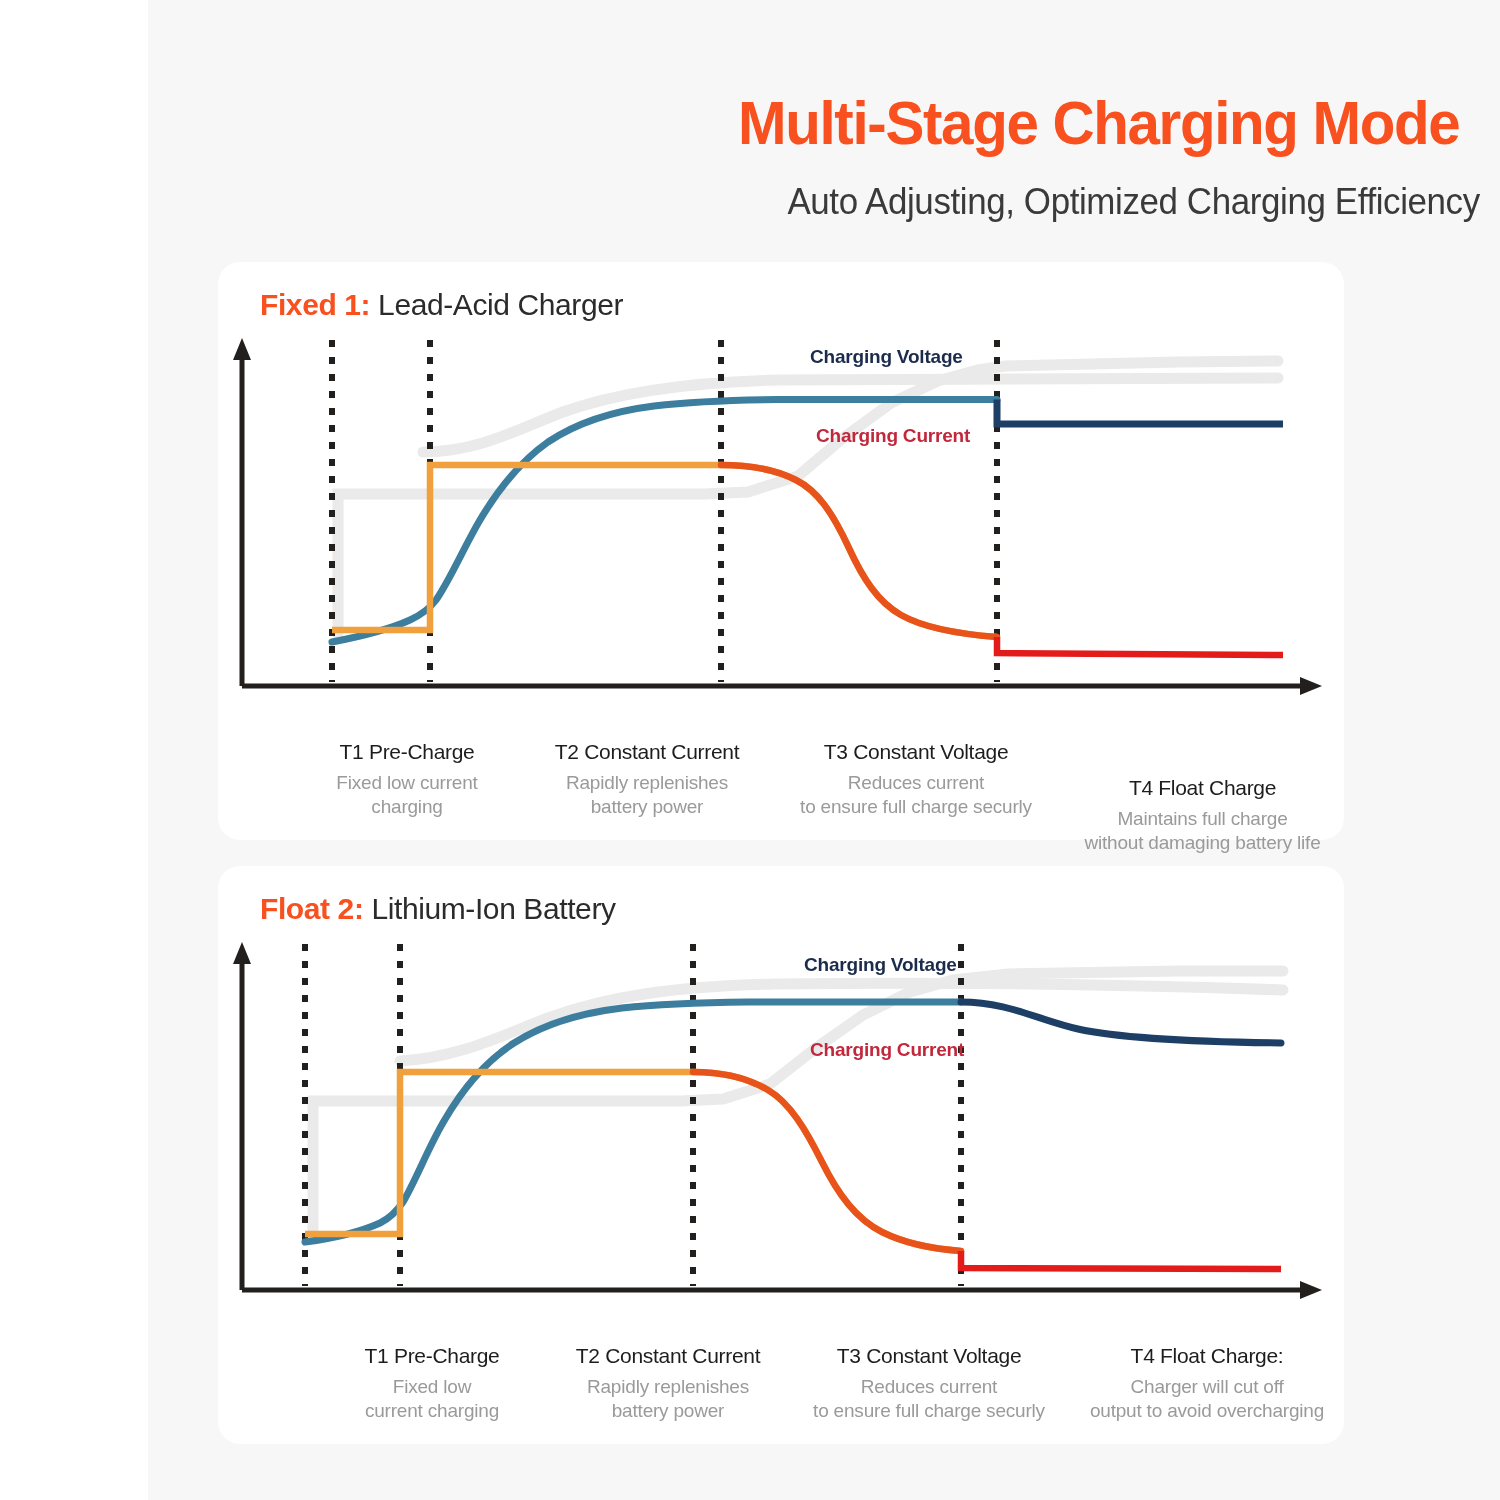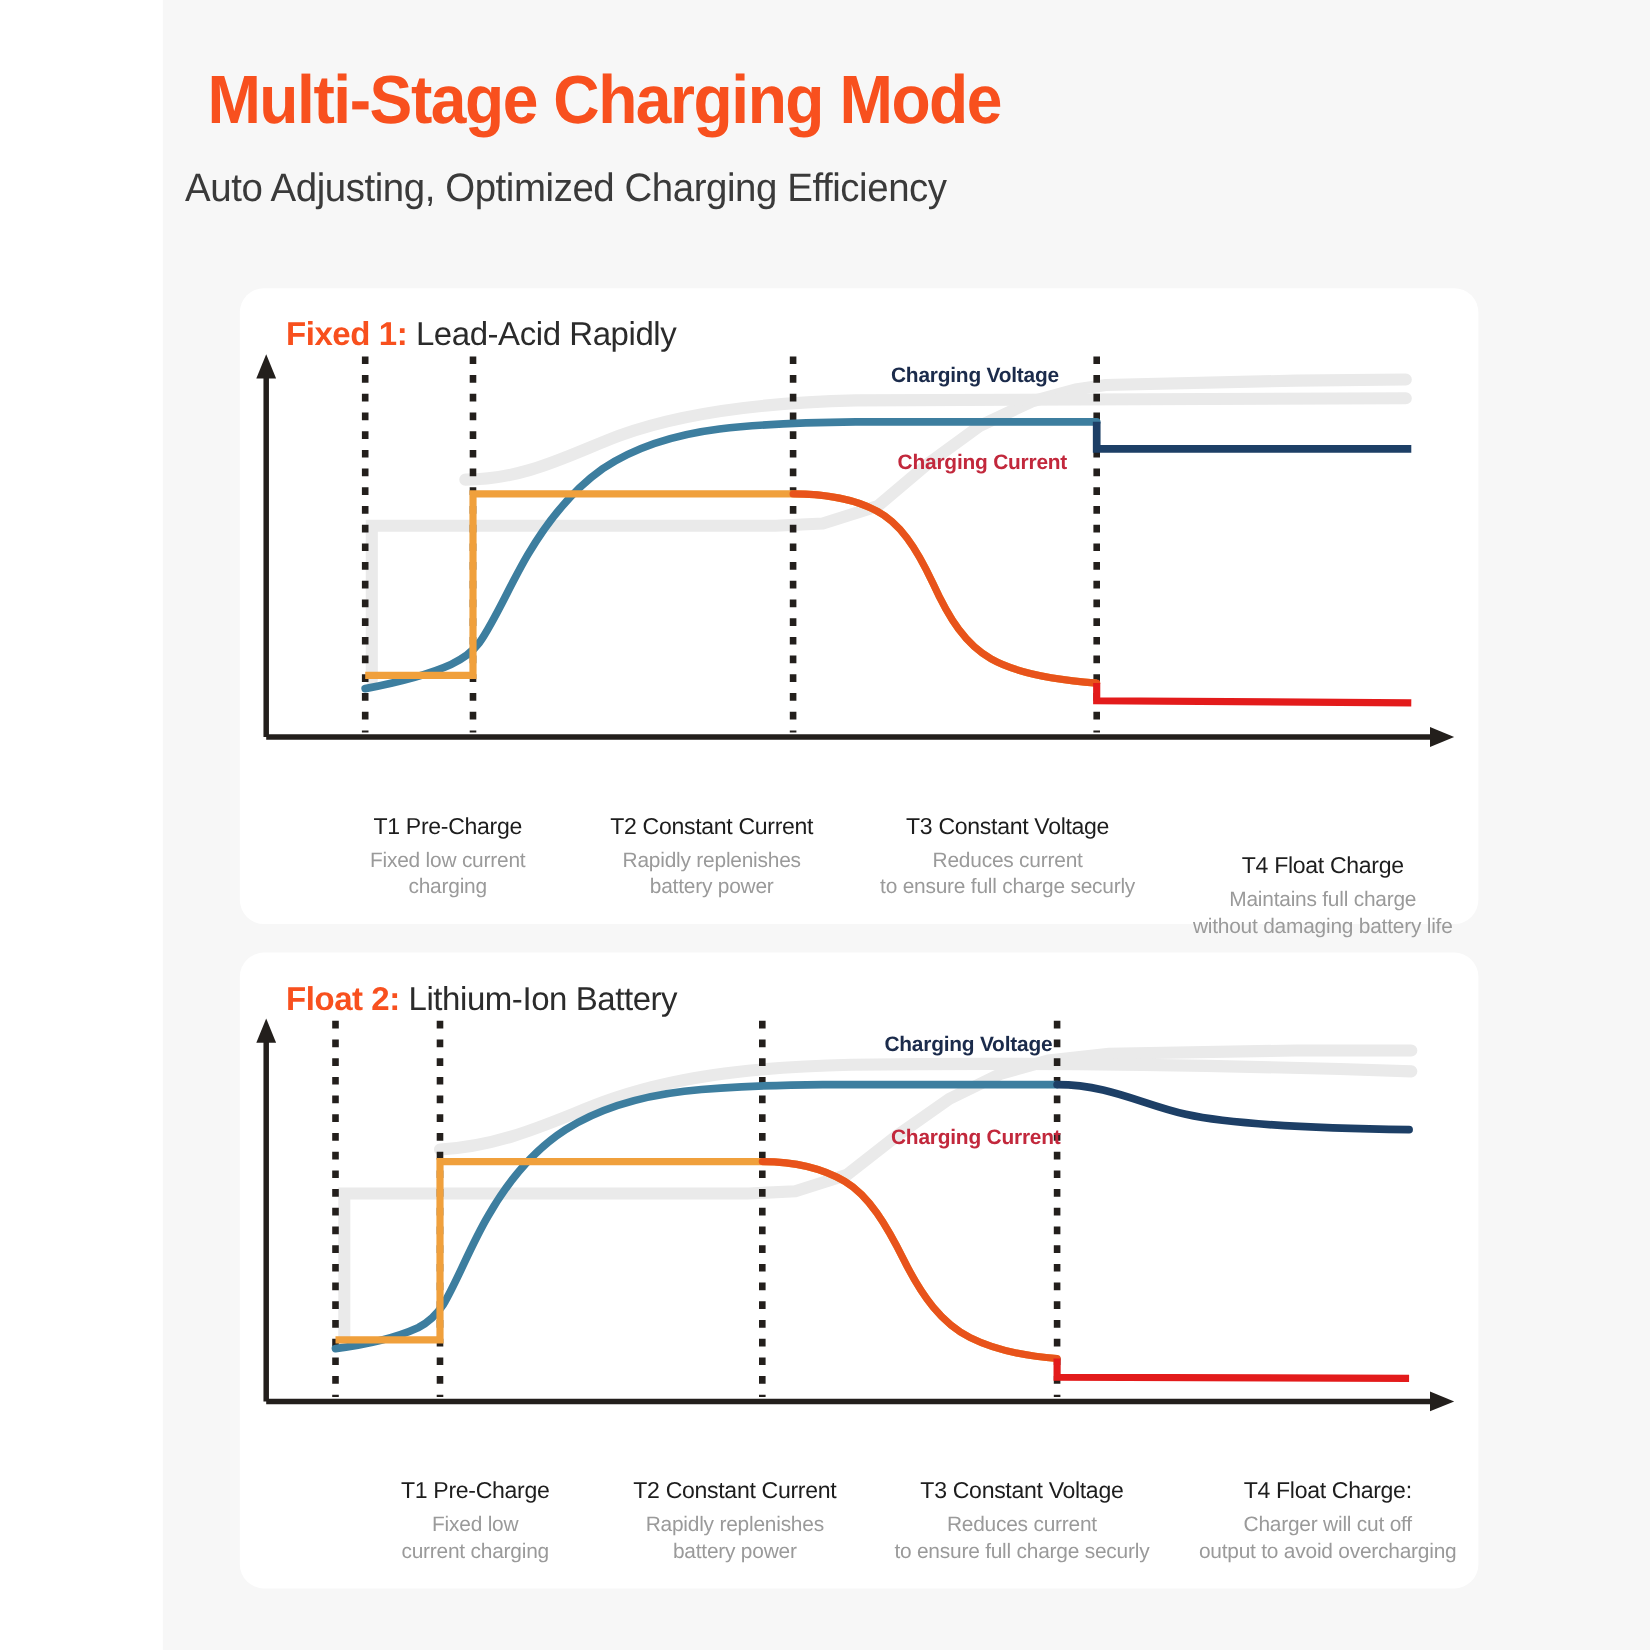--- a/index.html
+++ b/index.html
@@ -15,21 +15,21 @@
   #page {
     position: absolute;
     left: 148px;
     top: 0;
     width: 1352px;
     height: 1500px;
     background: #f7f7f7;
   }
 
   
-  .header { padding-top: 59px; text-align: left; }
+  .header { padding-top: 90px; text-align: right; }
 
   .main-title {
     font-size: 62px;
     font-weight: 700;
     color: #f8501e;
     letter-spacing: -1.4px;
     line-height: 1.05;
     transform: scaleX(0.94);
   }
 
@@ -61,21 +61,21 @@
     font-weight: 500;
     color: #2b2b2b;
     letter-spacing: -0.4px;
     white-space: nowrap;
   }
   .card-title .accent { color: #f8501e; font-weight: 700; }
 
   .chart-wrap {
     position: absolute;
     left: 0;
-    top: 56px;
+    top: 72px;
     width: 1126px;
     height: 400px;
   }
   .chart-wrap svg { display: block; }
 
   
   .stages {
     position: absolute;
     left: 0;
     width: 1126px;
@@ -128,21 +128,21 @@
 
   <div class="header">
     <div class="main-title">Multi-Stage Charging Mode</div>
     <div class="sub-title">Auto Adjusting, Optimized Charging Efficiency</div>
   </div>
 
   <div class="card" id="card-1">
 
     <div class="card-title">
       <span class="accent">Fixed 1:</span>
-      <span>Lead-Acid Rapidly</span>
+      <span>Lead-Acid Charger</span>
     </div>
 
     <div class="chart-wrap">
       <svg width="1126" height="400" viewBox="0 0 1126 400">
 
         <g stroke="#eaeaea" stroke-width="11" fill="none" stroke-linecap="round">
           <path d="M120 300 L120 160 L487 160 L530 158 L580 142 L625 104 L673 69 L720 47 L760 36 L787 32 L960 28 L1060 27"></path>
           <path d="M205 118 C 260 118, 300 95, 345 78 C 400 58, 470 48, 560 46 C 700 44, 880 44, 1060 44"></path>
         </g>
 

